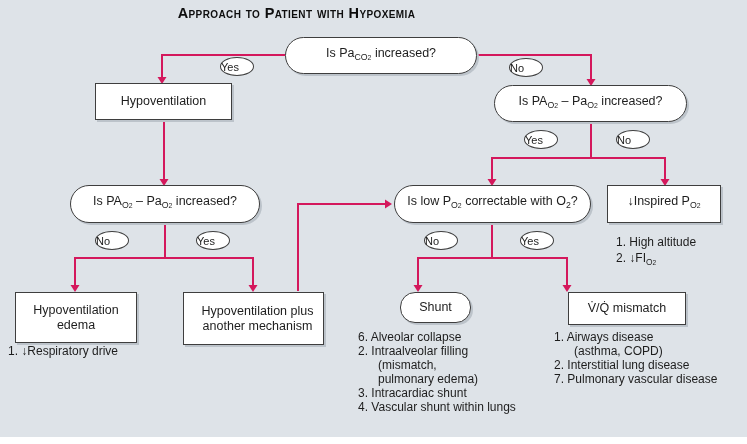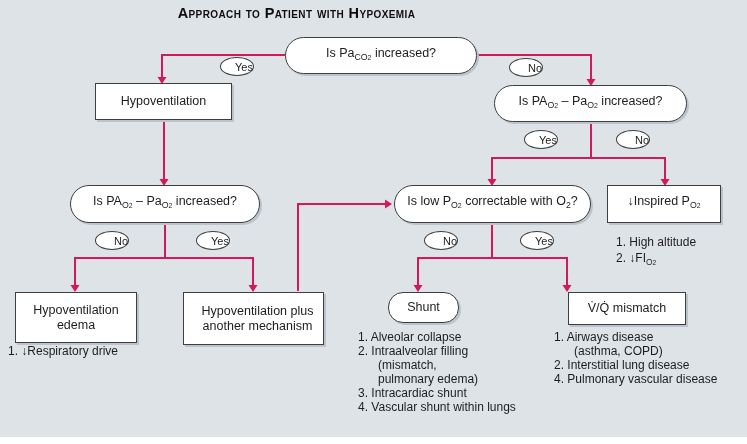--- a/index.html
+++ b/index.html
@@ -19,21 +19,21 @@
   svg.connectors{position:absolute;left:0;top:0;z-index:1;}
   .conn{fill:none;stroke:var(--connector);stroke-width:2;}
   .arrowhead{fill:var(--connector);stroke:none;}
   .node{position:absolute;background:var(--node-fill);border:1.5px solid var(--node-border);
         color:var(--text);display:flex;flex-direction:column;align-items:center;justify-content:center;
         text-align:center;font-size:12.5px;line-height:15px;box-sizing:border-box;
         box-shadow:2px 2px 0 var(--shadow);z-index:2;white-space:nowrap;}
   .oval{border-radius:19px;}
   .badge{position:absolute;width:34px;height:19px;background:var(--node-fill);
          border:1.5px solid var(--node-border);border-radius:50%;display:flex;align-items:center;
-         justify-content:flex-end;font-size:11px;color:var(--text);box-sizing:border-box;z-index:3;}
+         justify-content:flex-start;font-size:11px;color:var(--text);box-sizing:border-box;z-index:3;}
   .list{position:absolute;font-size:12px;color:var(--text);line-height:14.5px;z-index:2;white-space:nowrap;}
   .list .indent{padding-left:20px;}
   .sub{font-size:70%;vertical-align:-0.30em;}
   .sub2{font-size:55%;vertical-align:-0.45em;}
 </style>
 </head>
 <body>
 
 <div class="stage">
   <div class="panel"></div>
@@ -103,21 +103,21 @@
   <div class="node" style="left:15px;top:292px;width:122px;height:51px;">
     <div>Hypoventilation</div>
     <div>edema</div>
   </div>
 
   <div class="node" style="left:183px;top:292px;width:141px;height:53px;padding-left:8px;">
     <div>Hypoventilation plus</div>
     <div>another mechanism</div>
   </div>
 
-  <div class="node" style="left:388px;top:292px;width:71px;height:31px;border-radius:15px;">
+  <div class="node" style="left:400px;top:292px;width:71px;height:31px;border-radius:15px;">
     <div>Shunt</div>
   </div>
 
   <div class="node" style="left:552px;top:292px;width:118px;height:33px;margin-left:16px;">
     <div>V̇/Q̇ mismatch</div>
   </div>
 
   <div class="badge" style="left:220px;top:57px;">
     <span>Yes</span>
     </div>
@@ -141,32 +141,32 @@
     </div>
   <div class="badge" style="left:520px;top:231px;">
     <span>Yes</span>
     </div>
 
   <div class="list" style="left:8px;top:344px;line-height:15px;">
     <div>1. ↓Respiratory drive</div>
   </div>
 
   <div class="list" style="left:358px;top:330px;line-height:14px;">
-    <div>1. Alveolar collapse</div>
+    <div>6. Alveolar collapse</div>
     <div>2. Intraalveolar filling</div>
     <div class="indent">(mismatch,</div>
     <div class="indent">pulmonary edema)</div>
     <div>3. Intracardiac shunt</div>
     <div>4. Vascular shunt within lungs</div>
   </div>
 
   <div class="list" style="left:554px;top:330px;line-height:14px;">
     <div>1. Airways disease</div>
     <div class="indent">(asthma, COPD)</div>
     <div>2. Interstitial lung disease</div>
-    <div>4. Pulmonary vascular disease</div>
+    <div>7. Pulmonary vascular disease</div>
   </div>
 
   <div class="list" style="left:616px;top:234px;line-height:16px;">
     <div>1. High altitude</div>
     <div><span>2. ↓FI</span><span class="sub">O</span><span class="sub2">2</span></div>
   </div>
 </div>
 
 </body></html>

